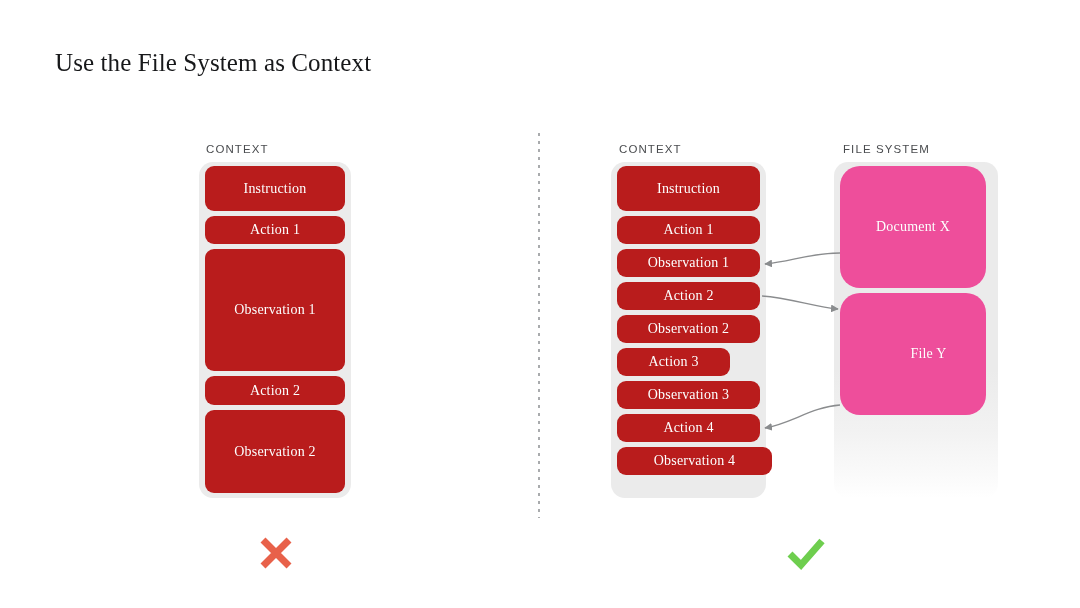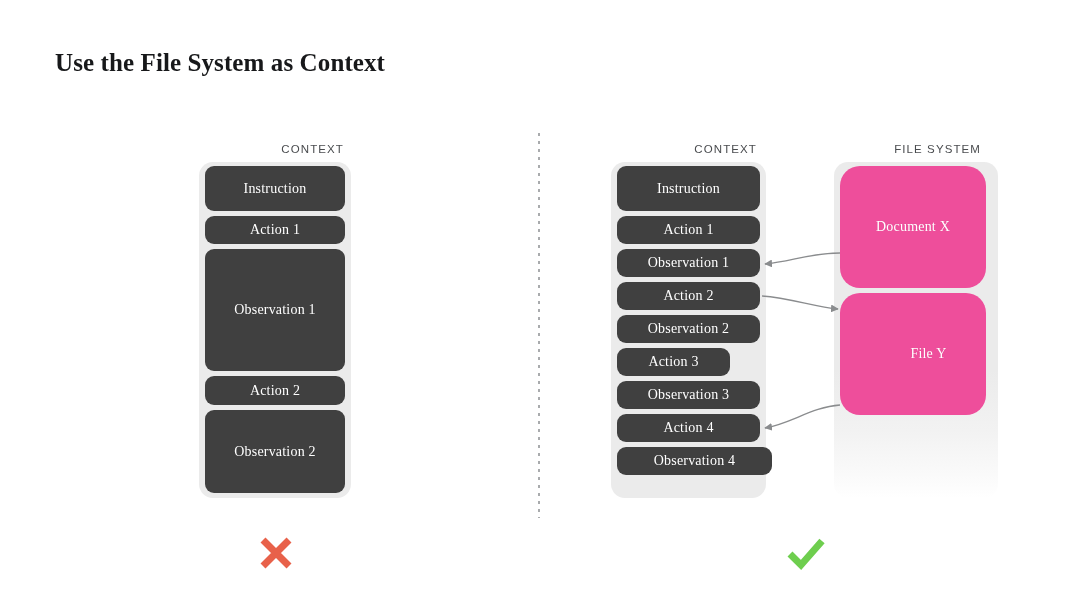--- a/index.html
+++ b/index.html
@@ -15,21 +15,21 @@
     font-family: "Liberation Sans", sans-serif;
     -webkit-font-smoothing: antialiased;
   }
 
   
   .slide-title {
     position: absolute;
     left: 55px;
     top: 49px;
     font-family: "Liberation Serif", serif;
-    font-weight: bold;
+    font-weight: normal;
     font-size: 25px;
     letter-spacing: 0.1px;
     color: #17181a;
     white-space: nowrap;
   }
 
   
   .divider {
     position: absolute;
     left: 538px;
@@ -40,21 +40,21 @@
     background-size: 2px 8px;
     background-repeat: repeat-y;
   }
 
   
   .col-label {
     position: absolute;
     font-size: 11.5px;
     letter-spacing: 1.1px;
     color: #4a4c4f;
-    text-align: right;
+    text-align: left;
     white-space: nowrap;
   }
 
   
   .panel {
     position: absolute;
     background: #ebebeb;
     border-radius: 14px;
     box-sizing: border-box;
     padding: 6px;
@@ -71,21 +71,21 @@
     border-radius: 9px;
     display: flex;
     align-items: center;
     justify-content: center;
     font-family: "Liberation Serif", serif;
     font-size: 14px;
     color: #ffffff;
     letter-spacing: 0.2px;
     text-shadow: 0 0 1px rgba(0,0,0,0.08);
   }
-  .block.ctx { background: #404040; }
+  .block.ctx { background: #b91c1c; }
   .block.file { background: #ee4e9b; border-radius: 20px; }
 
   
   .connectors {
     position: absolute;
     left: 0;
     top: 0;
     width: 1080px;
     height: 608px;
     pointer-events: none;

